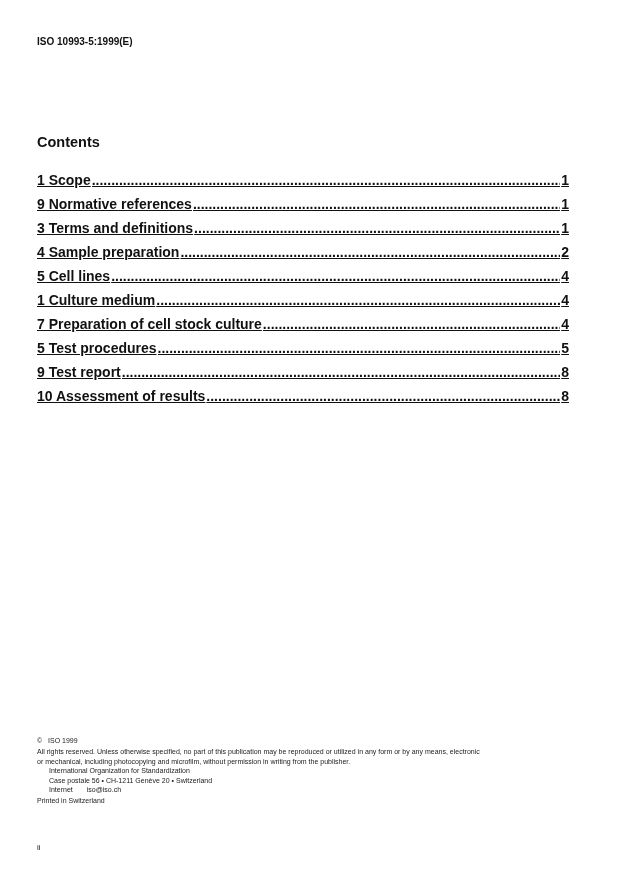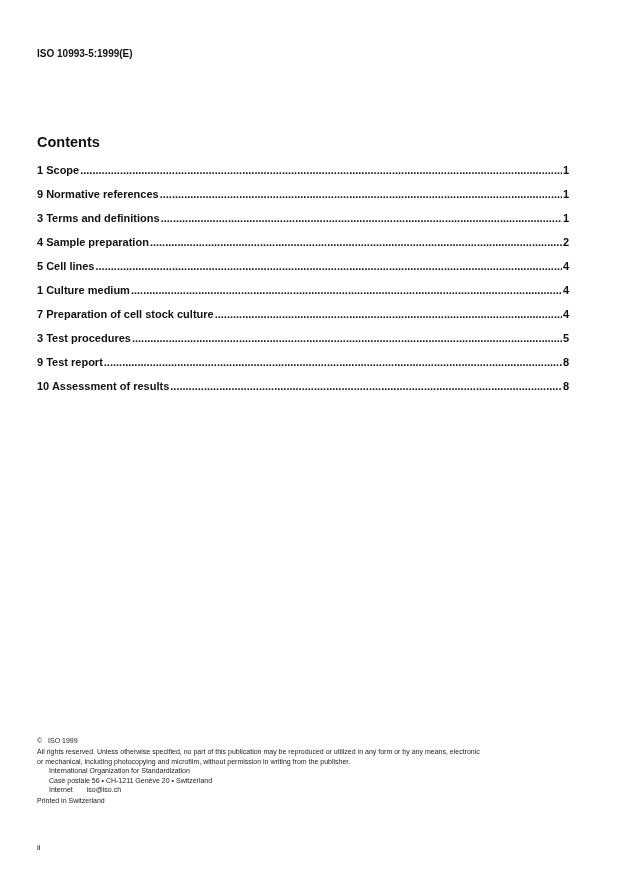--- a/index.html
+++ b/index.html
@@ -1,21 +1,21 @@
 <!DOCTYPE html>
 <html><head>
   <meta charset="utf-8">
   <style>
     html, body { margin: 0; padding: 0; background: #ffffff; }
     body { width: 619px; height: 877px; position: relative; overflow: hidden;
            font-family: "Liberation Sans", sans-serif; color: #111; }
-    .header { position: absolute; left: 37px; top: 48px; font-size: 10px; font-weight: bold; }
+    .header { position: absolute; left: 37px; top: 36px; font-size: 10px; font-weight: bold; }
     .title { position: absolute; left: 37px; top: 134px; font-size: 14.5px; font-weight: bold; text-align: right; }
     .toc { position: absolute; left: 37px; top: 164px; width: 532px; }
-    .toc-row { display: flex; align-items: flex-start; height: 24px; font-size: 11px; font-weight: bold; }
+    .toc-row { display: flex; align-items: flex-end; height: 24px; font-size: 14px; font-weight: bold; text-decoration: underline; }
     .toc-label { white-space: nowrap; }
     .toc-dots { flex: 1; overflow: hidden; white-space: nowrap; margin: 0 1px; }
     .toc-dots::after { content: "................................................................................................................................................................................................................................................................................................................................"; letter-spacing: 0; }
     .toc-page { white-space: nowrap; }
     .footer { position: absolute; left: 37px; top: 736px; width: 545px; font-size: 7px; line-height: 9.4px; color: #222; }
     .footer .copy { margin-bottom: 2px; }
     .footer .indent { padding-left: 12px; }
     .footer .spaced span.gap { display: inline-block; width: 12px; }
     .footer .printed { margin-top: 2px; }
     .pagenum { position: absolute; left: 37px; top: 796px; font-size: 8px; color: #222; margin-top: 47px; }
@@ -57,21 +57,21 @@
     <span class="toc-label">1 Culture medium</span>
     <span class="toc-dots"></span>
     <span class="toc-page">4</span>
   </div>
   <div class="toc-row">
     <span class="toc-label">7 Preparation of cell stock culture</span>
     <span class="toc-dots"></span>
     <span class="toc-page">4</span>
   </div>
   <div class="toc-row">
-    <span class="toc-label">3 Test procedures</span>
+    <span class="toc-label">5 Test procedures</span>
     <span class="toc-dots"></span>
     <span class="toc-page">5</span>
   </div>
   <div class="toc-row">
     <span class="toc-label">9 Test report</span>
     <span class="toc-dots"></span>
     <span class="toc-page">8</span>
   </div>
   <div class="toc-row">
     <span class="toc-label">10 Assessment of results</span>

